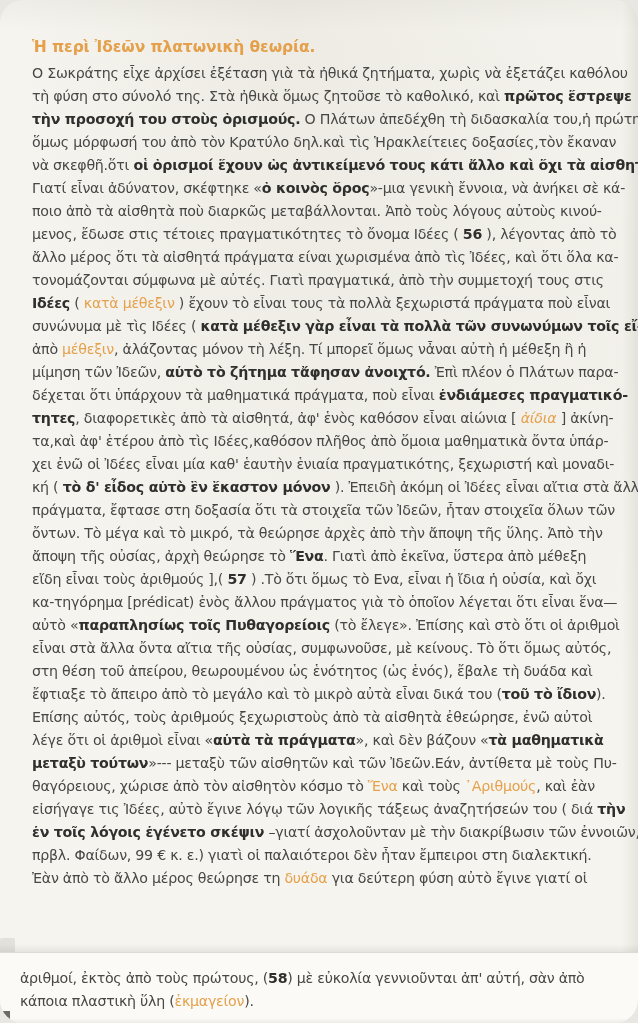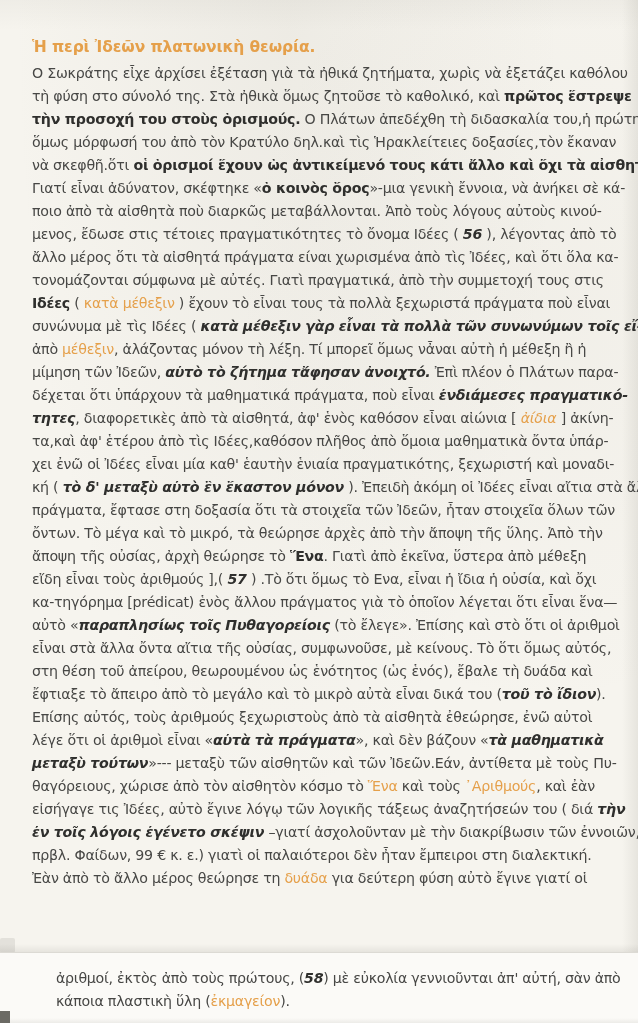--- a/index.html
+++ b/index.html
@@ -7,20 +7,21 @@
     position:relative;
     width:638px;height:1023px;
     overflow:hidden;
     background-color:#f6f4ee;
     background-image:
       linear-gradient(to left, rgba(120,118,108,0.12), rgba(0,0,0,0) 16px),
       linear-gradient(to bottom, rgba(120,118,108,0.06), rgba(0,0,0,0) 30px),
       radial-gradient(ellipse at 45% 3%, rgba(150,145,130,0.09), transparent 55%),
       radial-gradient(ellipse at 85% 30%, rgba(150,145,130,0.05), transparent 40%);
     font-family:"DejaVu Sans","Liberation Sans",sans-serif;
+    border-radius:23px;
     -webkit-font-smoothing:antialiased;
   }
   .content{
     position:absolute;
     top:36px;left:32px;width:578px;
   }
   .doc-title{
     font-size:15.5px;
     font-weight:bold;
     line-height:23px;
@@ -31,30 +32,30 @@
   .line{
     font-size:14.2px;
     line-height:23px;
     height:23px;
     white-space:nowrap;
     letter-spacing:-0.25px;
     color:var(--ink);
   }
   .s-n{}
   .s-b{font-weight:bold;color:var(--ink-bold);}
-  .s-bi{font-weight:bold;font-style:italic;color:var(--ink-bold);}
+  .s-bi{font-weight:bold;color:var(--ink-bold);}
   .s-o{color:var(--accent);}
   .s-oi{color:var(--accent);font-style:italic;}
   .footer-strip{
     position:absolute;
     left:0;right:0;top:952px;height:71px;
     background:#fbfaf7;
     border-top:1px solid #dcdad4;
     box-sizing:border-box;
-    padding:14px 0 0 56px;
+    padding:14px 0 0 20px;
   }
   .seam-shadow{
     position:absolute;
     left:0;right:0;top:944px;height:8px;
     background:linear-gradient(to bottom, rgba(0,0,0,0) , rgba(90,88,80,0.10));
   }
   .edge-smudge{
     position:absolute;
     left:0;top:938px;width:15px;height:15px;
     background:rgba(90,88,80,0.12);
@@ -89,21 +90,21 @@
         <div class="line"><span class="s-n">ἄλλο μέρος ὅτι τὰ αἰσθητά πράγματα είναι χωρισμένα ἀπὸ τὶς Ἰδέες, καὶ ὅτι ὅλα κα-</span></div>
         <div class="line"><span class="s-n">τονομάζονται σύμφωνα μὲ αὐτές. Γιατὶ πραγματικά, ἀπὸ τὴν συμμετοχή τους στις</span></div>
         <div class="line"><span class="s-b">Ιδέες</span><span class="s-n"> ( </span><span class="s-o">κατὰ μέθεξιν</span><span class="s-n"> ) ἔχουν τὸ εἶναι τους τὰ πολλὰ ξεχωριστά πράγματα ποὺ εἶναι</span></div>
         <div class="line"><span class="s-n">συνώνυμα μὲ τὶς Ιδέες ( </span><span class="s-bi">κατὰ μέθεξιν γὰρ εἶναι τὰ πολλὰ τῶν συνωνύμων τοῖς εἴ-</span></div>
         <div class="line"><span class="s-n">ἀπὸ </span><span class="s-o">μέθεξιν</span><span class="s-n">, ἀλάζοντας μόνον τὴ λέξη. Τί μπορεῖ ὅμως νἆναι αὐτὴ ἡ μέθεξη ἢ ἡ</span></div>
         <div class="line"><span class="s-n">μίμηση τῶν Ἰδεῶν, </span><span class="s-bi">αὐτὸ τὸ ζήτημα τἄφησαν ἀνοιχτό.</span><span class="s-n"> Ἐπὶ πλέον ὁ Πλάτων παρα-</span></div>
         <div class="line"><span class="s-n">δέχεται ὅτι ὑπάρχουν τὰ μαθηματικά πράγματα, ποὺ εἶναι </span><span class="s-bi">ἐνδιάμεσες πραγματικό-</span></div>
         <div class="line"><span class="s-bi">τητες</span><span class="s-n">, διαφορετικὲς ἀπὸ τὰ αἰσθητά, ἀφ' ἑνὸς καθόσον εἶναι αἰώνια [ </span><span class="s-oi">ἀίδια</span><span class="s-n"> ] ἀκίνη-</span></div>
         <div class="line"><span class="s-n">τα,καὶ ἀφ' ἑτέρου ἀπὸ τὶς Ιδέες,καθόσον πλῆθος ἀπὸ ὅμοια μαθηματικὰ ὄντα ὑπάρ-</span></div>
         <div class="line"><span class="s-n">χει ἐνῶ οἱ Ἰδέες εἶναι μία καθ' ἑαυτὴν ἑνιαία πραγματικότης, ξεχωριστή καὶ μοναδι-</span></div>
-        <div class="line"><span class="s-n">κή ( </span><span class="s-bi">τὸ δ' μεταξὺ αὐτὸ ἓν ἕκαστον μόνον</span><span class="s-n"> ). Ἐπειδὴ ἀκόμη οἱ Ἰδέες εἶναι αἴτια στὰ ἄλλα</span></div>
+        <div class="line"><span class="s-n">κή ( </span><span class="s-bi">τὸ δ' εἶδος αὐτὸ ἓν ἕκαστον μόνον</span><span class="s-n"> ). Ἐπειδὴ ἀκόμη οἱ Ἰδέες εἶναι αἴτια στὰ ἄλλα</span></div>
         <div class="line"><span class="s-n">πράγματα, ἔφτασε στη δοξασία ὅτι τὰ στοιχεῖα τῶν Ἰδεῶν, ἦταν στοιχεῖα ὅλων τῶν</span></div>
         <div class="line"><span class="s-n">ὄντων. Τὸ μέγα καὶ τὸ μικρό, τὰ θεώρησε ἀρχὲς ἀπὸ τὴν ἄποψη τῆς ὕλης. Ἀπὸ τὴν</span></div>
         <div class="line"><span class="s-n">ἄποψη τῆς οὐσίας, ἀρχὴ θεώρησε τὸ </span><span class="s-b">Ἕνα</span><span class="s-n">. Γιατὶ ἀπὸ ἐκεῖνα, ὕστερα ἀπὸ μέθεξη</span></div>
         <div class="line"><span class="s-n">εἴδη εἶναι τοὺς ἀριθμούς ],( </span><span class="s-bi">57</span><span class="s-n"> ) .Τὸ ὅτι ὅμως τὸ Ενα, εἶναι ἡ ἴδια ἡ οὐσία, καὶ ὄχι</span></div>
         <div class="line"><span class="s-n">κα-τηγόρημα [prédicat) ἑνὸς ἄλλου πράγματος γιὰ τὸ ὁποῖον λέγεται ὅτι εἶναι ἕνα—</span></div>
         <div class="line"><span class="s-n">αὐτὸ «</span><span class="s-bi">παραπλησίως τοῖς Πυθαγορείοις</span><span class="s-n"> (τὸ ἔλεγε». Ἐπίσης καὶ στὸ ὅτι οἱ ἀριθμοὶ</span></div>
         <div class="line"><span class="s-n">εἶναι στὰ ἄλλα ὄντα αἴτια τῆς οὐσίας, συμφωνοῦσε, μὲ κείνους. Τὸ ὅτι ὅμως αὐτός,</span></div>
         <div class="line"><span class="s-n">στη θέση τοῦ ἀπείρου, θεωρουμένου ὡς ἑνότητος (ὡς ἑνός), ἔβαλε τὴ δυάδα καὶ</span></div>
         <div class="line"><span class="s-n">ἔφτιαξε τὸ ἄπειρο ἀπὸ τὸ μεγάλο καὶ τὸ μικρὸ αὐτὰ εἶναι δικά του (</span><span class="s-bi">τοῦ τὸ ἴδιον</span><span class="s-n">).</span></div>
         <div class="line"><span class="s-n">Επίσης αὐτός, τοὺς ἀριθμούς ξεχωριστοὺς ἀπὸ τὰ αἰσθητὰ ἐθεώρησε, ἐνῶ αὐτοὶ</span></div>

